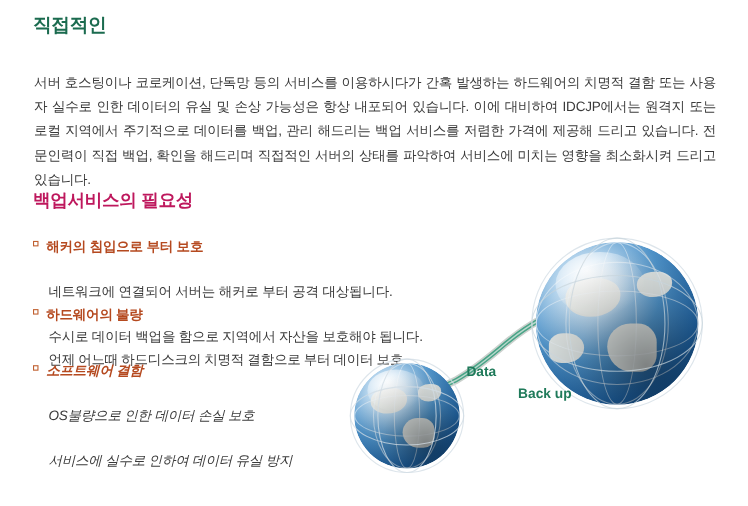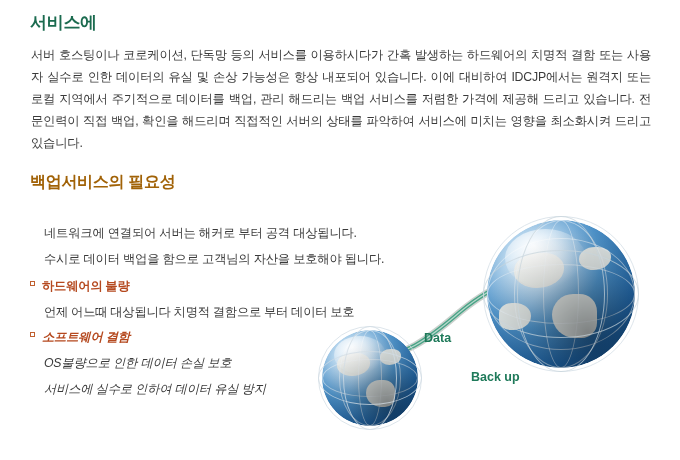--- a/index.html
+++ b/index.html
@@ -25,35 +25,35 @@
     left: 30px;
     top: 11px;
     font-size: 17px;
     font-weight: bold;
     color: #1b6b4f;
     letter-spacing: -0.3px;
   }
   .intro {
     position: absolute;
     left: 31px;
-    top: 44px;
+    top: 64px;
     width: 620px;
     font-size: 12.3px;
     line-height: 22px;
     color: #3a3a3a;
     letter-spacing: -0.2px;
     text-align: justify;
   }
   .h2 {
     position: absolute;
     left: 30px;
     top: 172px;
     font-size: 16px;
     font-weight: bold;
-    color: #a16207;
+    color: #be185d;
     letter-spacing: -0.3px;
   }
   .section {
     position: absolute;
     left: 30px;
   }
   .sec-title {
     font-size: 12.3px;
     font-weight: bold;
     color: #b5491f;
@@ -68,21 +68,21 @@
     width: 5px;
     height: 5px;
     border: 1px solid #c06030;
     background: #ffffff;
     box-sizing: border-box;
   }
   .sec-line {
     font-size: 12.3px;
     color: #3a3a3a;
     letter-spacing: -0.2px;
-    margin-top: 9px;
+    margin-top: 24px;
     padding-left: 14px;
   }
   .sec1 { top: 216px; }
   .sec2 { top: 278px; font-family: Liberation Serif, serif; }
   .sec3 { top: 329px; font-style: italic; }
 
   
   .globe {
     position: absolute;
     border-radius: 50%;
@@ -145,44 +145,48 @@
   }
   .label {
     position: absolute;
     font-size: 12.5px;
     font-weight: bold;
     color: #1f7a5a;
     letter-spacing: 0px;
     text-align: right;
   }
   .lbl-data { left: 424px; top: 331px; }
-  .lbl-backup { left: 471px; top: 370px; }
+  .lbl-backup { left: 471px; top: 351px; }
 </style>
 </head>
 <body>
 
 <div class="page">
 
-  <div class="h1">서비스에</div>
+  <div class="h1">직접적인</div>
 
   <div class="intro">서버 호스팅이나 코로케이션, 단독망 등의 서비스를 이용하시다가 간혹 발생하는 하드웨어의 치명적 결함 또는 사용자 실수로 인한 데이터의 유실 및 손상 가능성은 항상 내포되어 있습니다. 이에 대비하여 IDCJP에서는 원격지 또는 로컬 지역에서 주기적으로 데이터를 백업, 관리 해드리는 백업 서비스를 저렴한 가격에 제공해 드리고 있습니다. 전문인력이 직접 백업, 확인을 해드리며 직접적인 서버의 상태를 파악하여 서비스에 미치는 영향을 최소화시켜 드리고 있습니다.</div>
 
   <div class="h2">백업서비스의 필요성</div>
 
   <div class="section sec1">
+    <div class="sec-title">
+      <span class="bullet"></span>
+      <span>해커의 침입으로 부터 보호</span>
+    </div>
     <div class="sec-line">네트워크에 연결되어 서버는 해커로 부터 공격 대상됩니다.</div>
-    <div class="sec-line">수시로 데이터 백업을 함으로 고객님의 자산을 보호해야 됩니다.</div>
+    <div class="sec-line">수시로 데이터 백업을 함으로 지역에서 자산을 보호해야 됩니다.</div>
   </div>
 
   <div class="section sec2">
     <div class="sec-title">
       <span class="bullet"></span>
       <span>하드웨어의 불량</span>
     </div>
-    <div class="sec-line">언제 어느때 대상됩니다 치명적 결함으로 부터 데이터 보호</div>
+    <div class="sec-line">언제 어느때 하드디스크의 치명적 결함으로 부터 데이터 보호</div>
   </div>
 
   <div class="section sec3">
     <div class="sec-title">
       <span class="bullet"></span>
       <span>소프트웨어 결함</span>
     </div>
     <div class="sec-line">OS불량으로 인한 데이터 손실 보호</div>
     <div class="sec-line">서비스에 실수로 인하여 데이터 유실 방지</div>
   </div>

